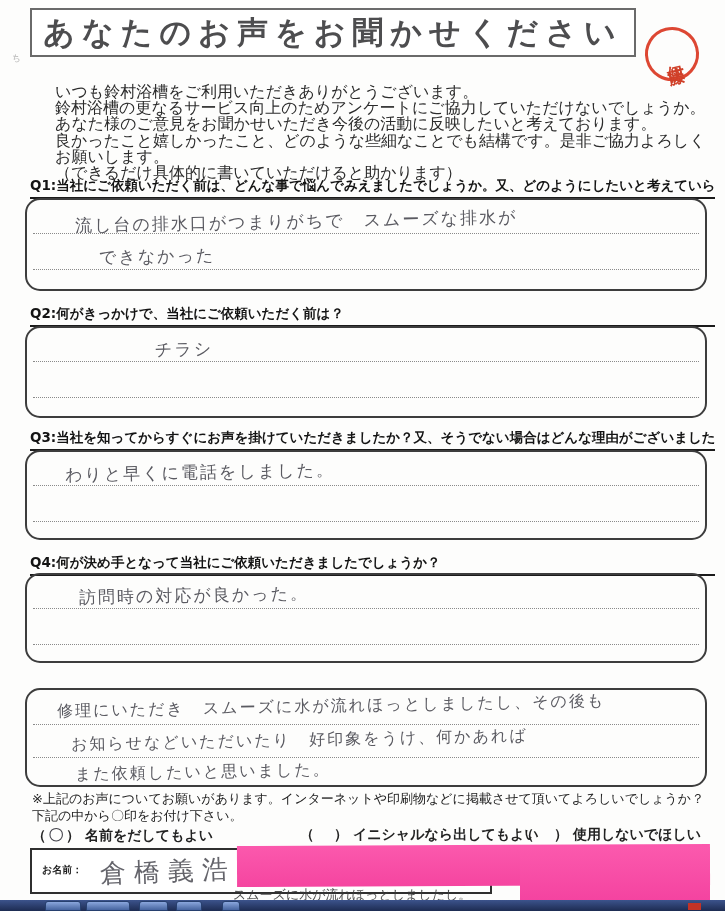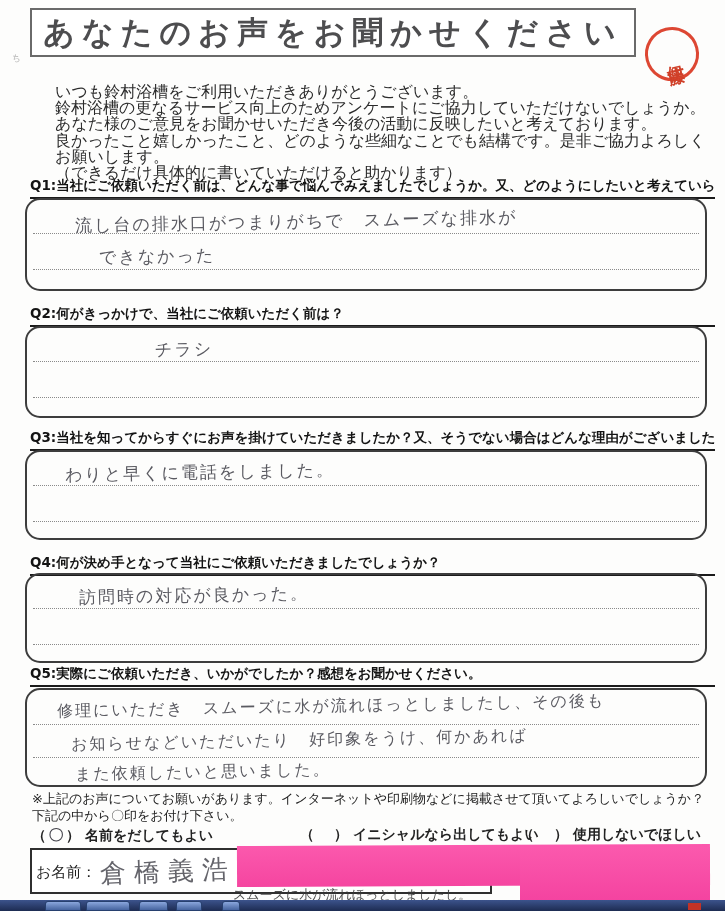--- a/index.html
+++ b/index.html
@@ -42,21 +42,21 @@
           color:#222; line-height:17px; font-weight:500; }
   .opts { position:absolute; left:32px; top:826px; width:690px; height:20px;
           font-size:14px; color:#222; font-weight:700; }
   .opt { position:absolute; white-space:nowrap; }
   .opt .mark { display:inline-block; min-width:20px; text-align:center;
                color:#45454d; font-size:15px; }
 
   
   .name-box { position:absolute; left:30px; top:848px; width:462px; height:46px;
               border:2px solid #2f2f2f; background:#fff; }
-  .name-label { position:absolute; left:4px; top:13px; font-size:15px; color:#1e1e1e; font-weight:400; }
+  .name-label { position:absolute; left:10px; top:13px; font-size:10px; color:#1e1e1e; font-weight:700; }
   .name-hand { position:absolute; left:68px; top:4px; font-size:26px; color:#4a4a52;
                letter-spacing:8px; transform:rotate(-2deg); opacity:.85; white-space:nowrap; }
 
   .thanks { position:absolute; left:233px; top:886px; width:330px; font-size:13px;
             color:#3a3a3a; white-space:nowrap; overflow:hidden; opacity:.9; }
 
   
   .pink-a { position:absolute; left:237px; top:845px; width:473px; height:41px;
             background:linear-gradient(#fb59ad,#f545a0); transform:rotate(-.25deg); z-index:3; }
   .pink-b { position:absolute; left:520px; top:847px; width:190px; height:54px;
@@ -114,21 +114,20 @@
     <div class="hand" style="left:38px; top:9px">わりと早くに電話をしました。</div>
   </div>
 
   <div class="q-head" style="top:554px">Q4:何が決め手となって当社にご依頼いただきましたでしょうか？</div>
   <div class="a-box" style="top:573px; height:90px">
     <div class="dotline" style="top:33px"></div>
     <div class="dotline" style="top:69px"></div>
     <div class="hand" style="left:52px; top:9px">訪問時の対応が良かった。</div>
   </div>
 
-  <div class="q-head" style="top:665px">Q5:実際にご依頼いただき、いかがでしたか？感想をお聞かせください。</div>
   <div class="a-box" style="top:688px; height:99px">
     <div class="dotline" style="top:34px"></div>
     <div class="dotline" style="top:67px"></div>
     <div class="hand" style="left:30px; top:6px; font-size:16px">修理にいただき　スムーズに水が流れほっとしましたし、その後も</div>
     <div class="hand" style="left:44px; top:40px; font-size:16px">お知らせなどいただいたり　好印象をうけ、何かあれば</div>
     <div class="hand" style="left:48px; top:72px; font-size:16px">また依頼したいと思いました。</div>
   </div>
 
   <div class="note">
     <div>※上記のお声についてお願いがあります。インターネットや印刷物などに掲載させて頂いてよろしいでしょうか？</div>

